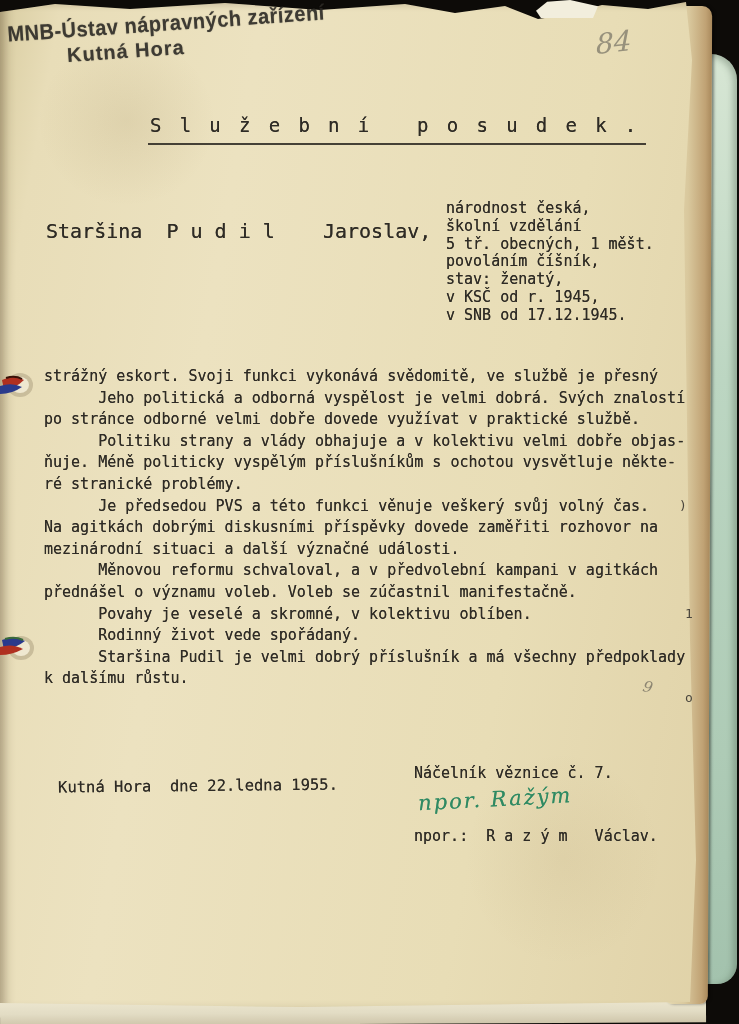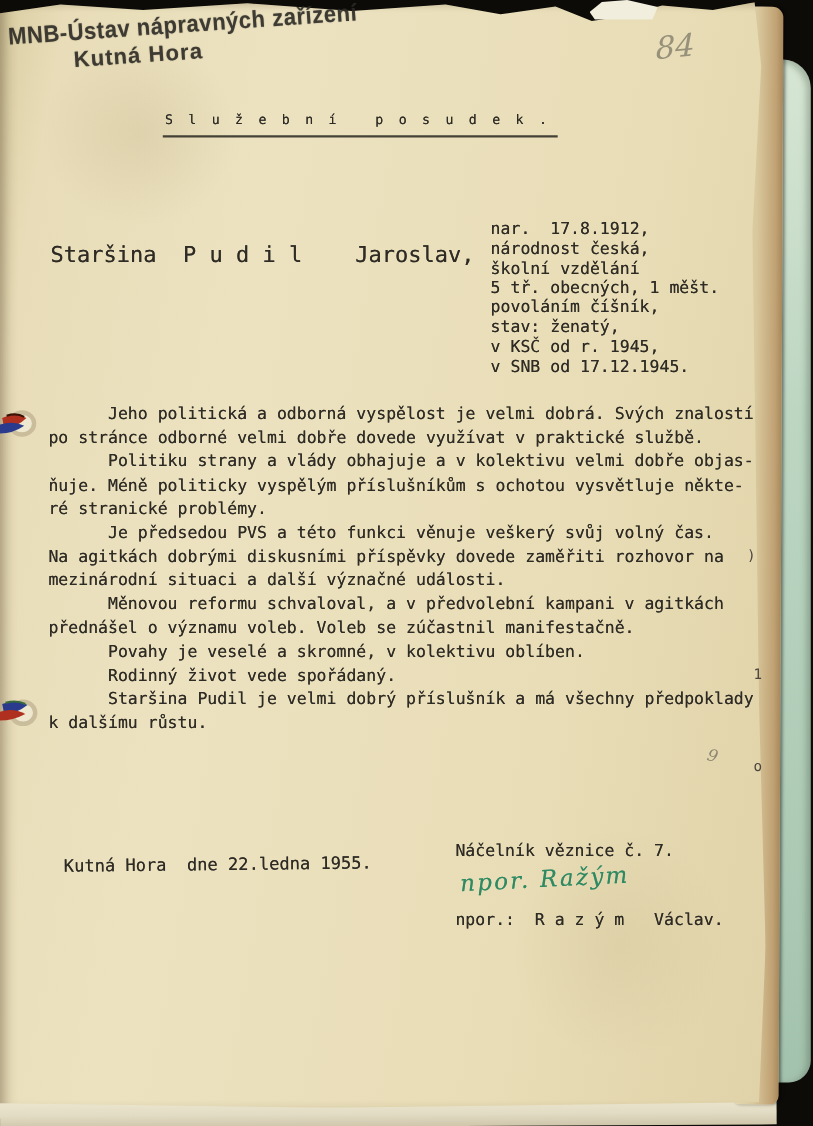--- a/index.html
+++ b/index.html
@@ -62,22 +62,22 @@
     text-shadow:0 0 1px rgba(44,42,37,.5);
   }
   .stamp .l1{font-size:20px;font-weight:600;letter-spacing:.5px;transform:scaleY(1.08);}
   .stamp .l2{font-size:20px;font-weight:700;margin-left:58px;margin-top:2px;letter-spacing:1px;}
   .pencil-num{
     position:absolute;left:596px;top:26px;z-index:6;
     font-family:"DejaVu Serif",serif;font-style:italic;
     font-size:28px;color:#97917c;transform:rotate(-6deg) skewX(-6deg);
   }
   .doc-title{
-    position:absolute;left:148px;top:102px;z-index:6;
-    font-size:12px;letter-spacing:3.4px;white-space:pre;
+    position:absolute;left:148px;top:114px;z-index:6;
+    font-size:19px;letter-spacing:3.4px;white-space:pre;
     border-bottom:2px solid rgba(40,36,30,.85);padding:0 6px 7px 2px;
   }
   .subject-line{
     position:absolute;left:46px;top:219px;z-index:6;font-size:20px;white-space:pre;
   }
   .info-block{position:absolute;left:446px;top:200px;z-index:6;}
   .info-block .line{font-size:15px;line-height:17.8px;white-space:pre;}
   .body-block{position:absolute;left:44px;top:366px;z-index:6;}
   .body-block .line{font-size:15px;line-height:21.6px;white-space:pre;}
   .footer-place{
@@ -128,31 +128,31 @@
   <div class="l2">Kutná Hora</div>
 </div>
 
 <div class="pencil-num">84</div>
 
 <div class="doc-title typed">S l u ž e b n í   p o s u d e k .</div>
 
 <div class="subject-line typed">Staršina  P u d i l    Jaroslav,</div>
 
 <div class="info-block typed">
-    <div class="line">nar.  17.8.1912,</div>
     <div class="line">národnost česká,</div>
     <div class="line">školní vzdělání</div>
     <div class="line">5 tř. obecných, 1 měšt.</div>
     <div class="line">povoláním číšník,</div>
     <div class="line">stav: ženatý,</div>
     <div class="line">v KSČ od r. 1945,</div>
     <div class="line">v SNB od 17.12.1945.</div>
   </div>
 
 <div class="body-block typed">
+    <div class="line">strážný eskort. Svoji funkci vykonává svědomitě, ve službě je přesný</div>
     <div class="line">      Jeho politická a odborná vyspělost je velmi dobrá. Svých znalostí</div>
     <div class="line">po stránce odborné velmi dobře dovede využívat v praktické službě.</div>
     <div class="line">      Politiku strany a vlády obhajuje a v kolektivu velmi dobře objas-</div>
     <div class="line">ňuje. Méně politicky vyspělým příslušníkům s ochotou vysvětluje někte-</div>
     <div class="line">ré stranické problémy.</div>
     <div class="line">      Je předsedou PVS a této funkci věnuje veškerý svůj volný čas.</div>
     <div class="line">Na agitkách dobrými diskusními příspěvky dovede zaměřiti rozhovor na</div>
     <div class="line">mezinárodní situaci a další význačné události.</div>
     <div class="line">      Měnovou reformu schvaloval, a v předvolební kampani v agitkách</div>
     <div class="line">přednášel o významu voleb. Voleb se zúčastnil manifestačně.</div>

